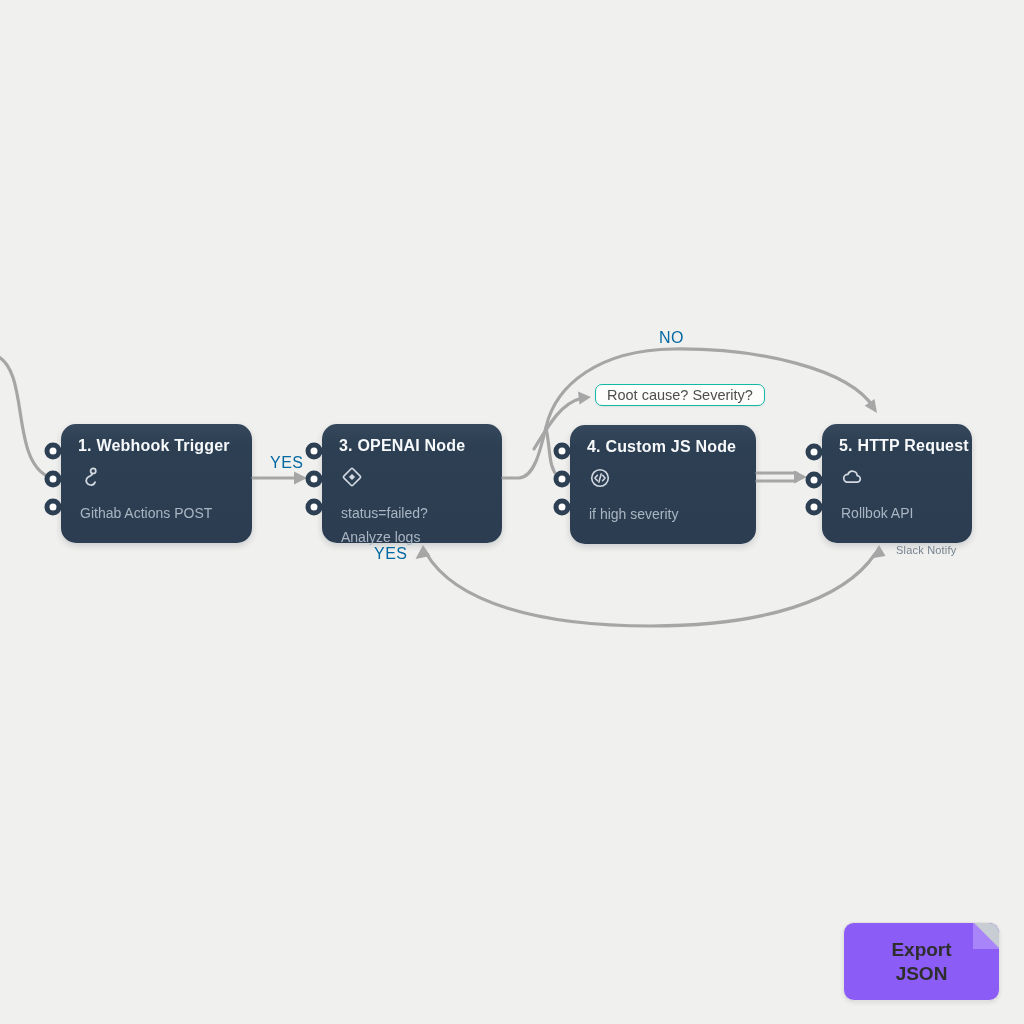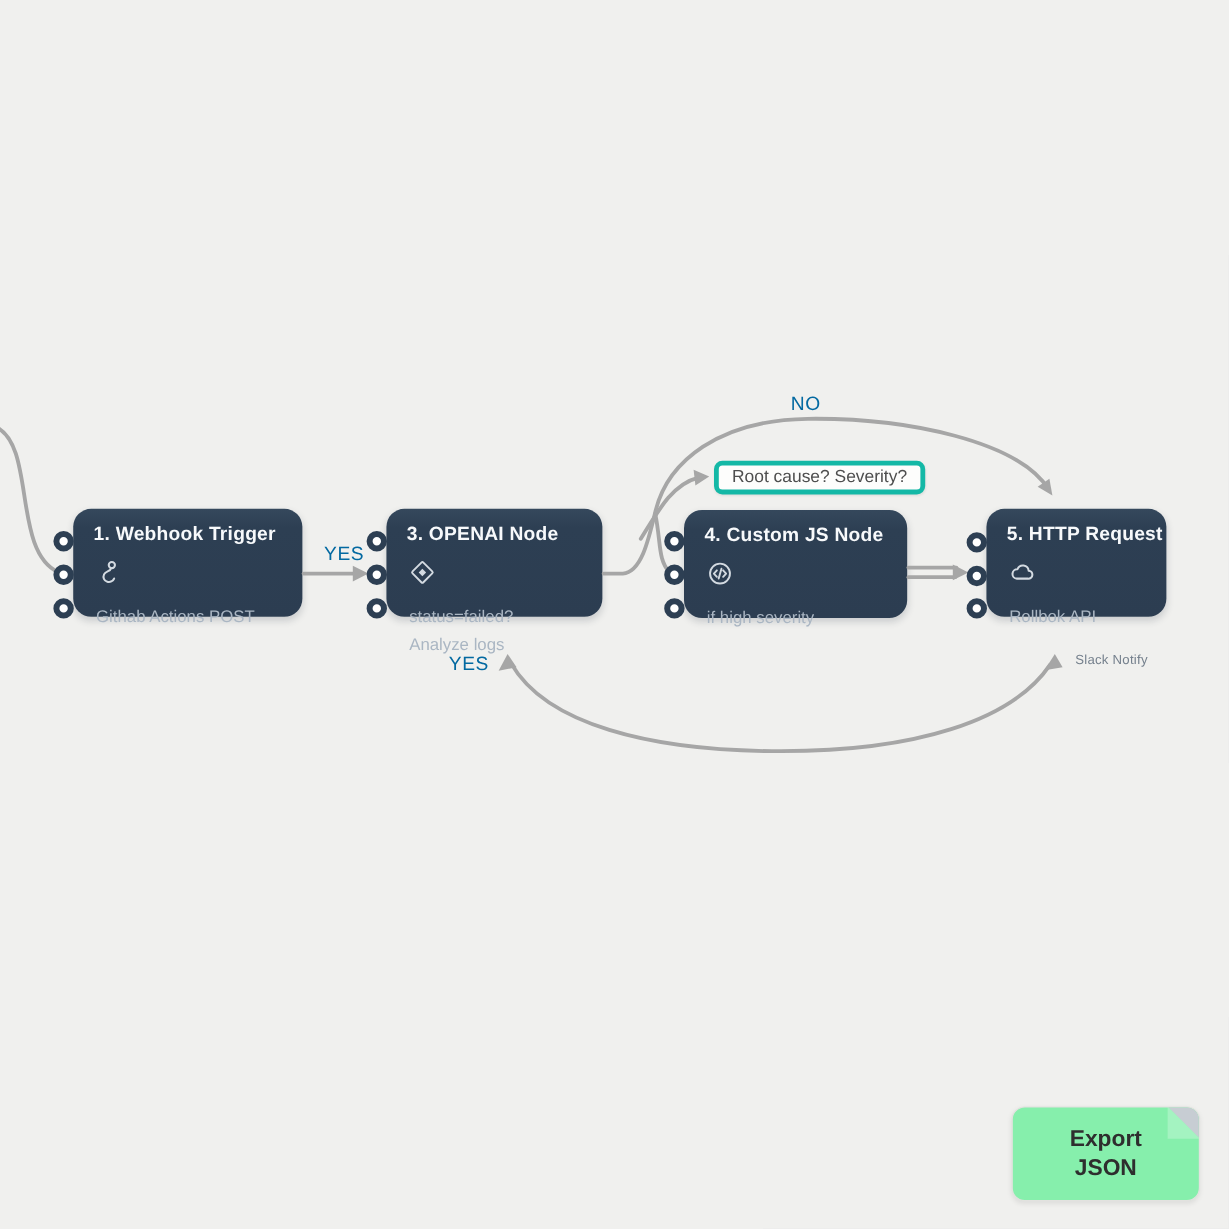--- a/index.html
+++ b/index.html
@@ -3,21 +3,21 @@
 <meta charset="utf-8">
 <style>
   html,body{margin:0;padding:0;}
   body{font-family:"Liberation Sans", sans-serif; background:#e8e8e6;}
   #canvas{
     position:relative; width:1024px; height:1024px; overflow:hidden;
     background:#f0f0ee;
   }
   
   .node{
-    position:absolute; height:90px; box-sizing:border-box;
+    position:absolute; height:119px; box-sizing:border-box;
     background:linear-gradient(180deg,#35485c 0%, #2d3f53 18%, #2c3d51 100%);
     border-radius:15px; padding:13px 15px;
     box-shadow:0 3px 6px rgba(40,50,65,.18);
     color:#f5f7f9; z-index:2; cursor:pointer;
   }
   .node-title{
     font-size:16px; font-weight:bold; letter-spacing:.2px;
     white-space:nowrap; color:#f7f9fb; padding-left:2px;
   }
   .node-body{display:flex; align-items:flex-start; margin-top:10px; gap:13px; padding-left:4px;flex-direction:column;}
@@ -27,33 +27,33 @@
   .node-sub .sub2{display:block;}
   
   .flow-label{
     position:absolute; font-size:16px; color:#0369a1; letter-spacing:.5px;
     z-index:6; white-space:nowrap;
   }
   .flow-label.dark{font-size:11px; color:#75808d; letter-spacing:.2px;}
   
   .tooltip{
     position:absolute; left:595px; top:384px; z-index:6;
-    background:#fdfdfc; border:4px solid #14b8a6; border-radius:7px;
+    background:#fdfdfc; border:1px solid #14b8a6; border-radius:7px;
     padding:2px 11px; font-size:14.5px; color:#4e4e4e; white-space:nowrap;
     box-shadow:0 1px 2px rgba(0,0,0,.07);
   }
   
   #wires{position:absolute; left:0; top:0; z-index:4; pointer-events:none;}
   #wires .wire{stroke:#a6a6a6; stroke-width:3.2; fill:none; stroke-linecap:round;}
   #wires .head{fill:#a6a6a6; stroke:none;}
   #wires .port{fill:#ffffff; stroke:#2d3f53; stroke-width:5;}
   
   .export-btn{
     position:absolute; left:843px; top:922px; width:155px; height:77px;
-    background:#86efac; border:1px solid #e2e2df; border-radius:11px;
+    background:#8b5cf6; border:1px solid #e2e2df; border-radius:11px;
     box-shadow:0 2px 4px rgba(0,0,0,.08);
     display:flex; flex-direction:column; align-items:center; justify-content:center;
     z-index:7; cursor:pointer; overflow:hidden;
   }
   .export-btn .line{font-size:19px; font-weight:600; color:#2e2e2e; line-height:1.26;}
   .export-fold{
     position:absolute; top:-1px; right:-1px; width:0; height:0;
     border-top:27px solid #c7cdd3; border-left:27px solid transparent;
   }
   .export-fold::after{

